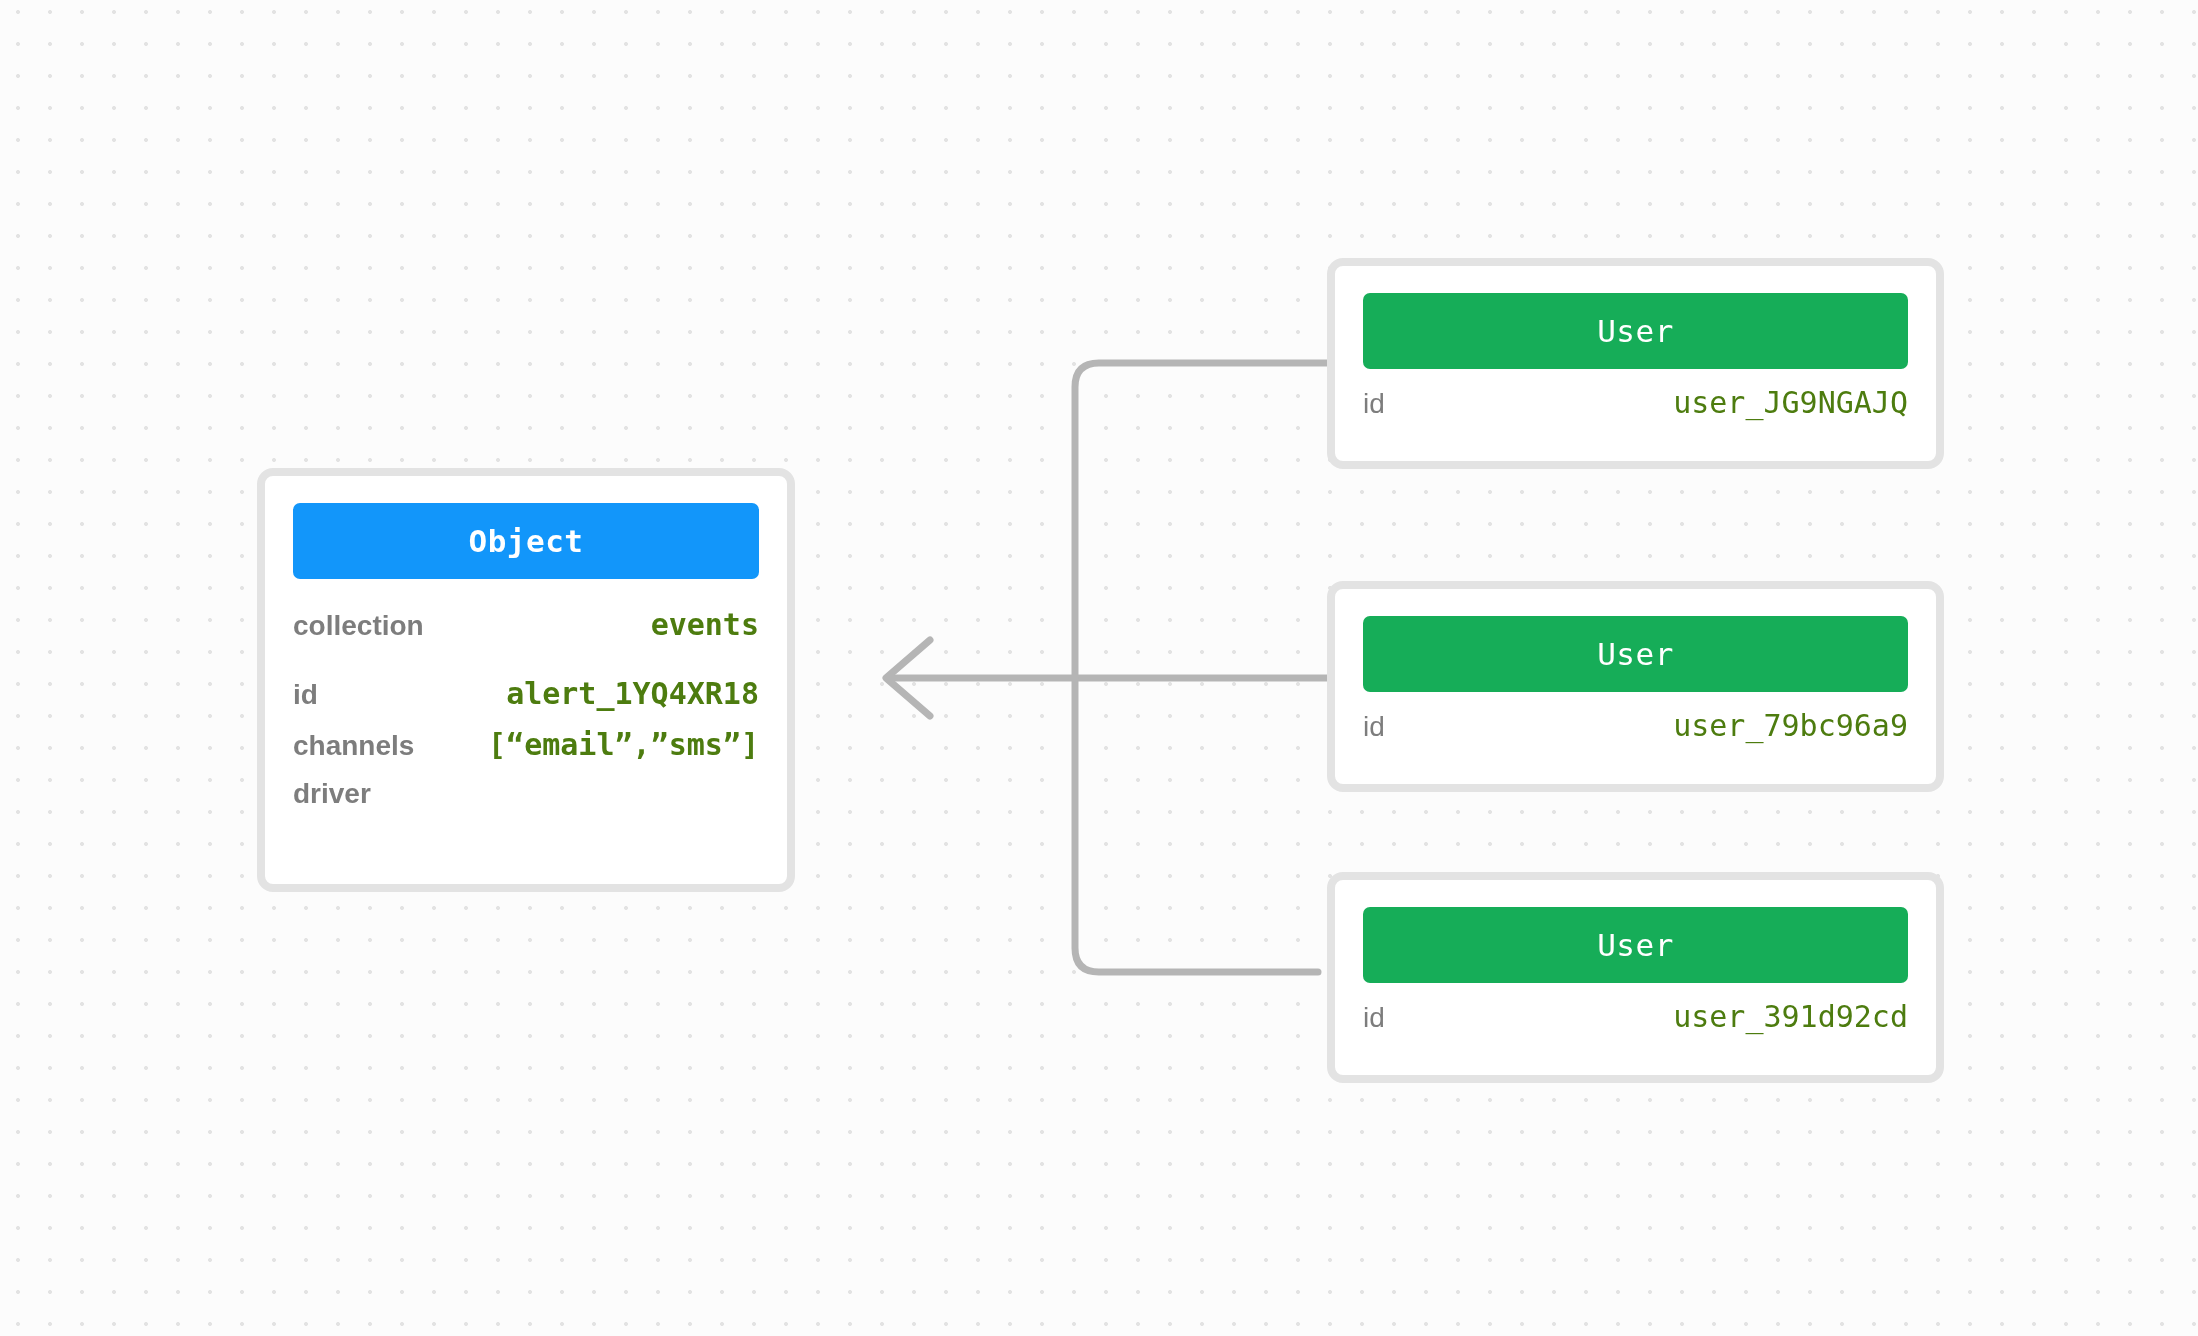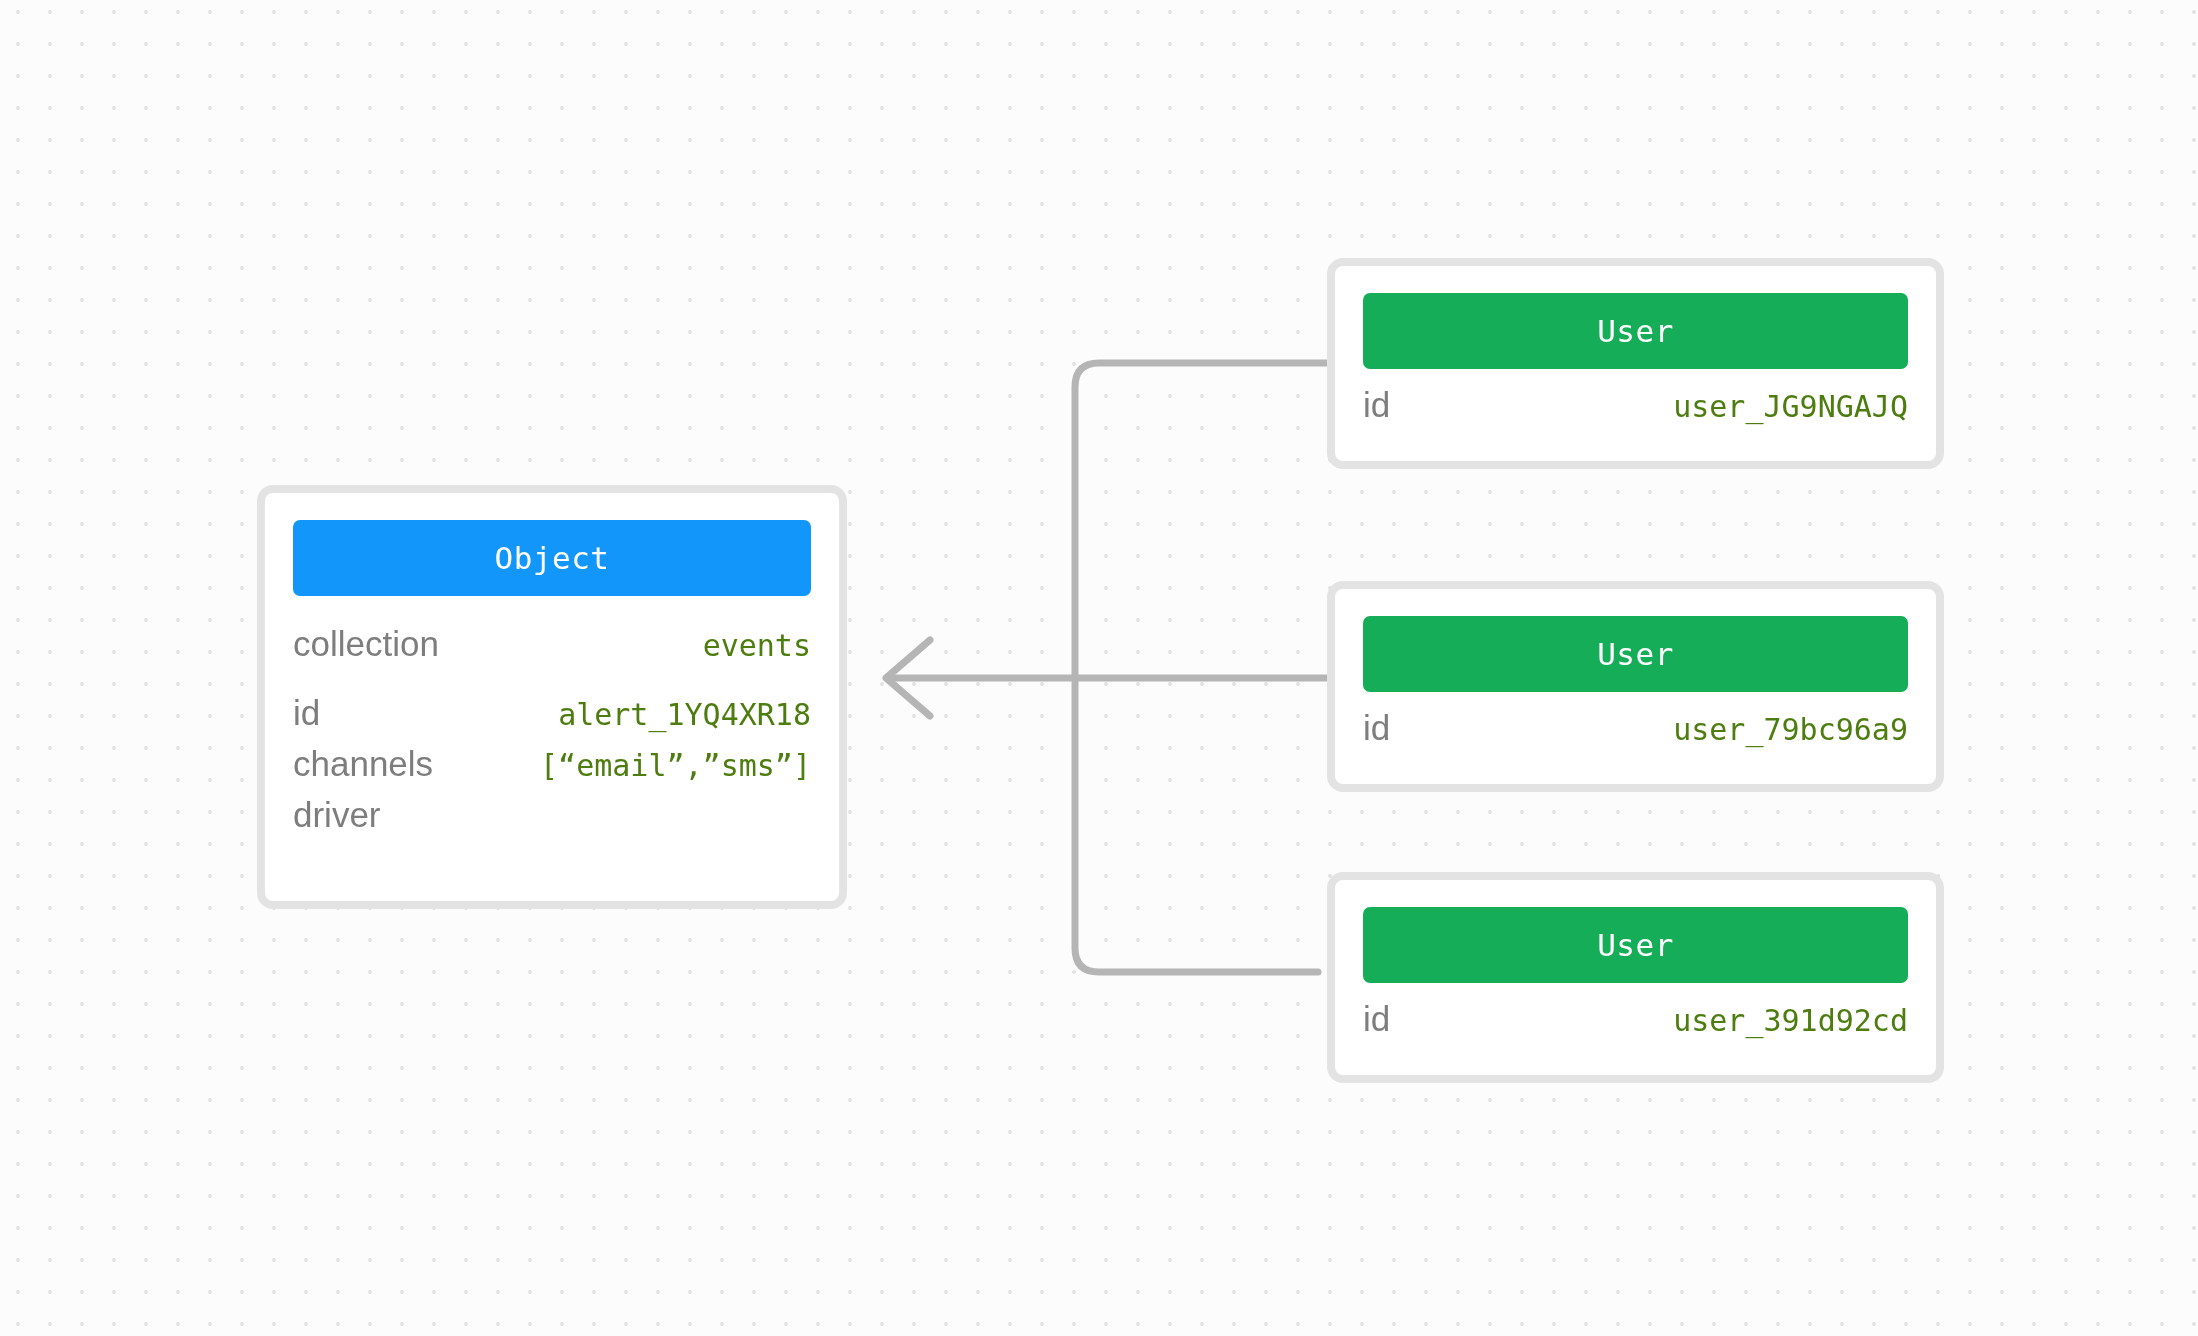--- a/index.html
+++ b/index.html
@@ -68,39 +68,40 @@
 
   .row {
     display: flex;
     align-items: baseline;
     justify-content: space-between;
     height: 51px;
   }
 
   .row-label {
     font-family: "Liberation Sans", sans-serif;
-    font-size: 35px;
+    font-size: 28px;
     color: #7d7d7d;
     white-space: nowrap;
   }
 
   .row-value {
     font-family: "DejaVu Sans Mono", "Liberation Mono", monospace;
     font-size: 30px;
     color: #4d7c0f;
     white-space: pre;
     text-align: right;
   }
 
   
   #object-card {
     left: 257px;
-    top: 485px;
-    width: 590px;
+    top: 468px;
+    width: 538px;
     height: 424px;
+    font-weight: bold;
   }
   #object-card .rows { padding-top: 28px; }
   #object-card .group-gap { height: 18px; }
 
   
   .user-card {
     left: 1327px;
     width: 617px;
     height: 211px;
   }

